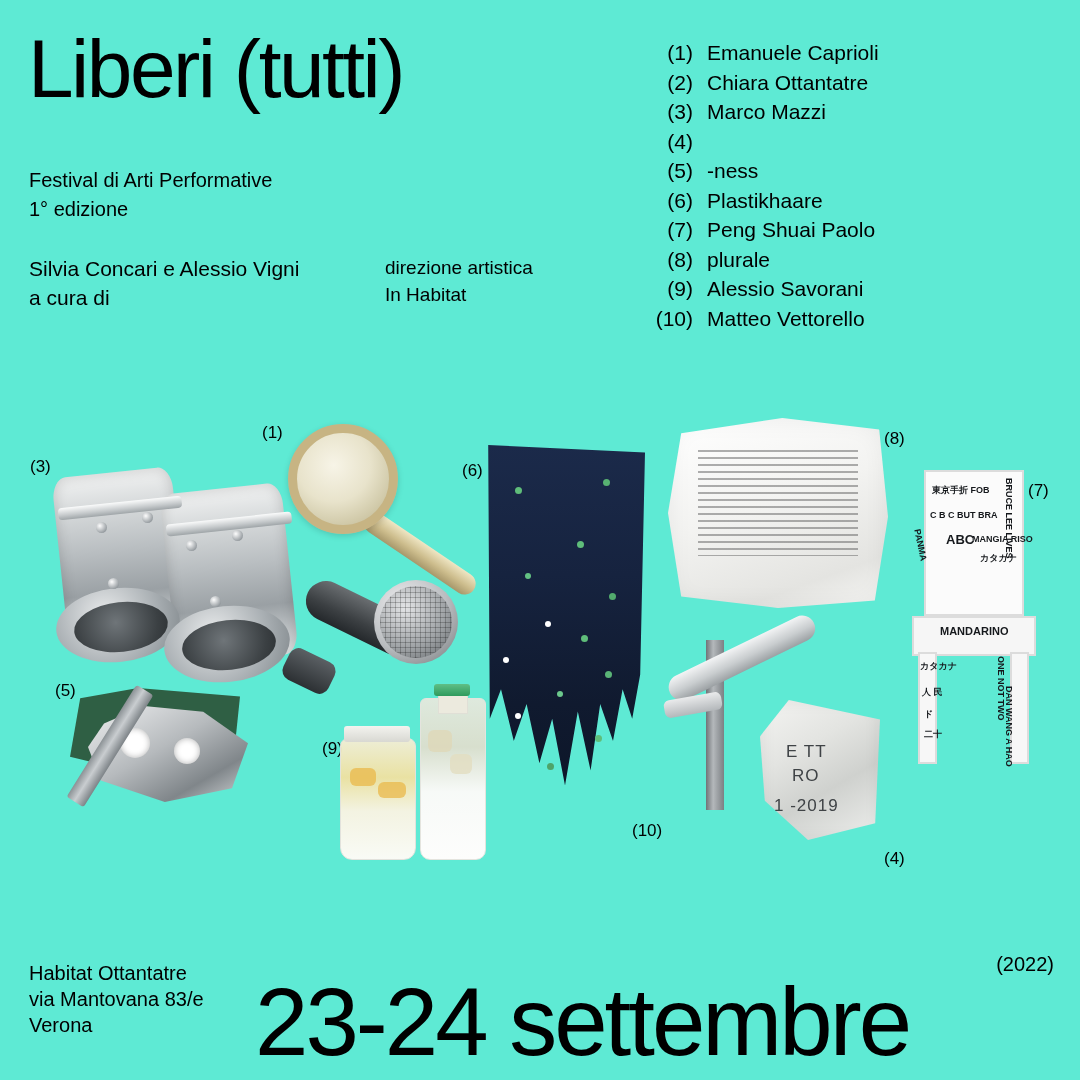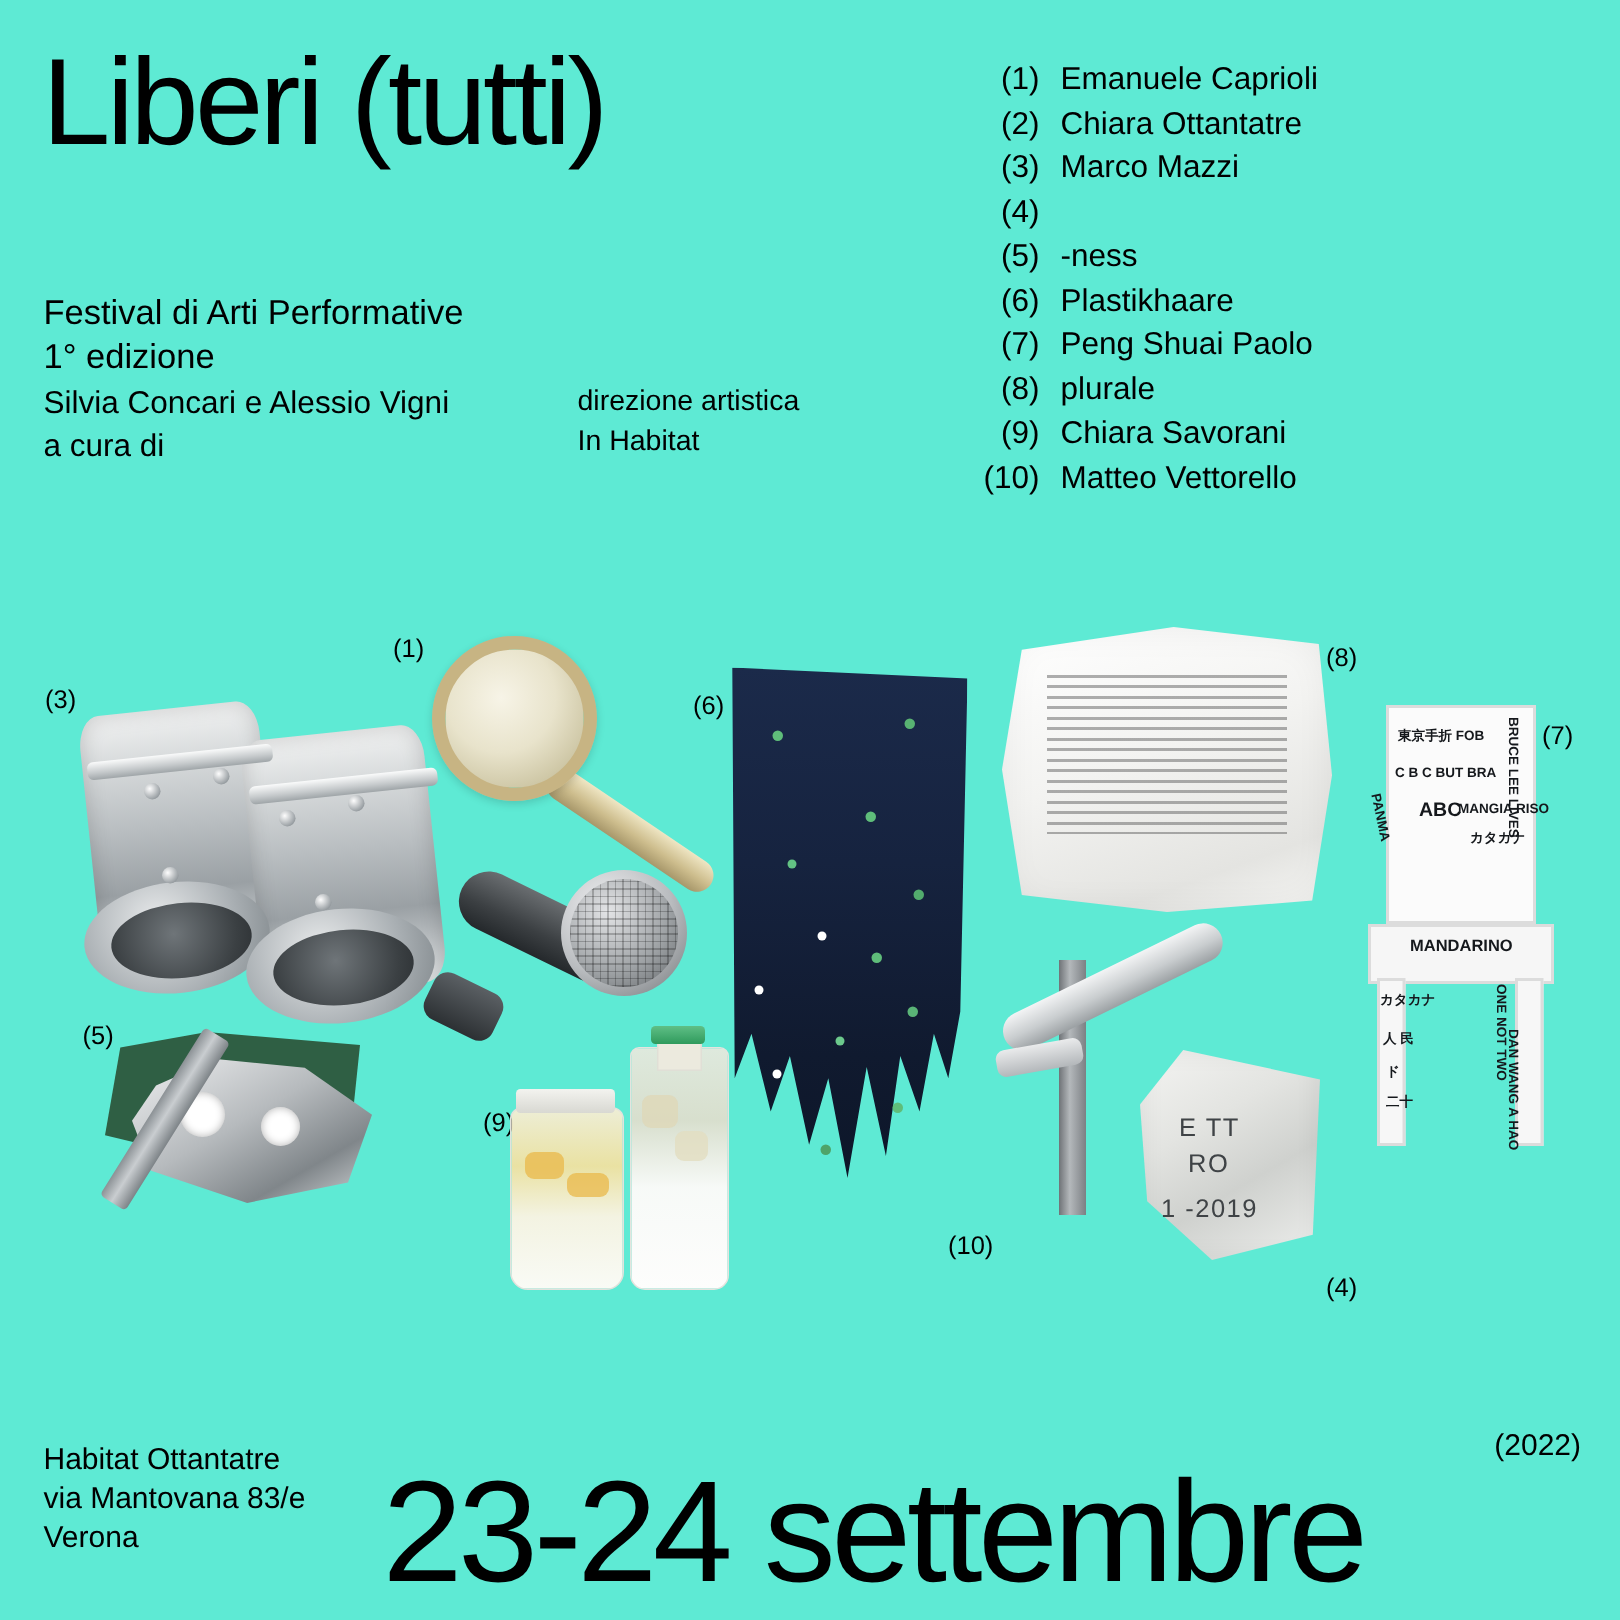--- a/index.html
+++ b/index.html
@@ -31,24 +31,23 @@
     font-size: 82px;
     line-height: 86px;
     letter-spacing: -2.5px;
     font-weight: 400;
     white-space: nowrap;
   }
   .subtitle {
     position: absolute;
     left: 29px;
     top: 166px;
-    font-size: 23px;
+    font-size: 20px;
     line-height: 29px;
     font-weight: 400;
-    margin-top: 28px;
   }
   .credits-left {
     position: absolute;
     left: 29px;
     top: 254px;
     font-size: 21px;
     line-height: 29px;
   }
   .credits-right {
     position: absolute;
@@ -408,21 +407,21 @@
     <div class="artist-row">
       <span class="artist-num">(7)</span>
       <span class="artist-name">Peng Shuai Paolo</span>
     </div>
     <div class="artist-row">
       <span class="artist-num">(8)</span>
       <span class="artist-name">plurale</span>
     </div>
     <div class="artist-row">
       <span class="artist-num">(9)</span>
-      <span class="artist-name">Chiara Savorani</span>
+      <span class="artist-name">Alessio Savorani</span>
     </div>
     <div class="artist-row">
       <span class="artist-num">(10)</span>
       <span class="artist-name">Matteo Vettorello</span>
     </div>
   </div>
 
   <div class="objects">
 
     <div class="tag" style="left:30px; top:58px;">(3)</div>

